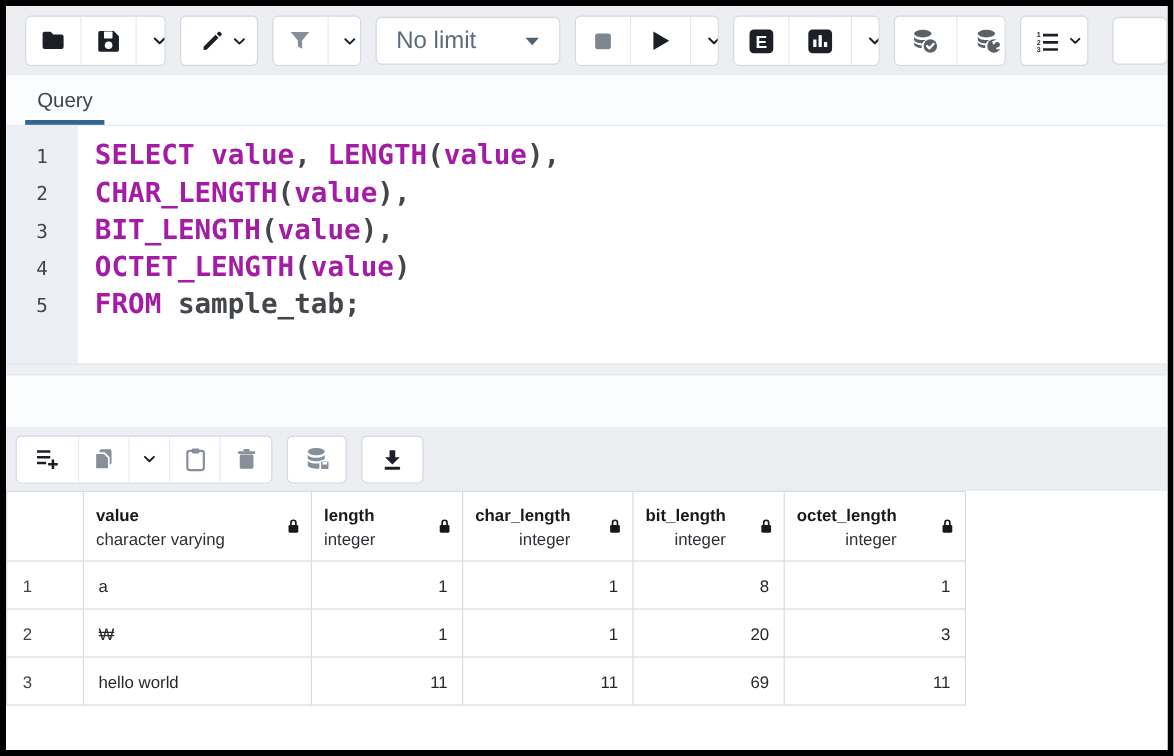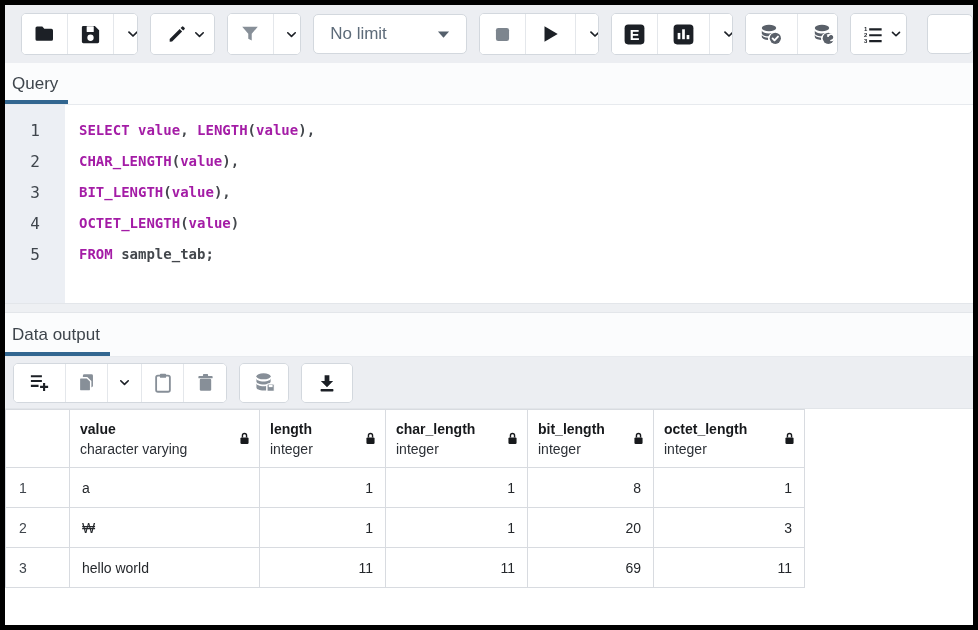--- a/index.html
+++ b/index.html
@@ -17,57 +17,57 @@
   .toolbar-data .btn { height:38px; min-width:42px; }
   .group { display:flex; border:1px solid #d3d8de; border-radius:5px; background:#fff; overflow:hidden; }
   .group .btn { border:none; border-radius:0; border-right:1px solid #e4e7eb; }
   .group .btn:last-child { border-right:none; }
   .ic-dark { color:#1c2026; }
   .ic-gray { color:#878f98; }
   .ic-mid  { color:#5a6069; }
   .btn svg { display:block; }
   .select { width:170px; height:40px; background:#fff; border:1px solid #d3d8de; border-radius:5px;
             display:flex; align-items:center; justify-content:space-between; padding:0 16px;
-            color:#5d6b79; font-size:17px; cursor:pointer; }
+            color:#5d6b79; font-size:20px; cursor:pointer; }
   .edge-sliver { width:14px; margin-left:8px; flex-shrink:0; }
 
   
-  .tabbar { background:#fbfcfd; display:flex; align-items:stretch; padding-left:1px; gap:28px;
+  .tabbar { background:#fbfcfd; display:flex; align-items:stretch; padding-left:20px; gap:28px;
             flex-shrink:0; border-bottom:1px solid #e7eaee; }
   .tabbar-query  { height:42px; }
   .tabbar-output { height:44px; }
   .tab { font-size:17px; color:#3e454c; display:flex; align-items:center; padding:0 6px;
          position:relative; cursor:pointer; white-space:nowrap; }
   .tab.active::after { content:""; position:absolute; left:-4px; right:-4px; bottom:0;
                        height:4px; background:#326690; }
 
   
   .editor { display:flex; height:198px; background:#fff; flex-shrink:0; }
   .gutter { width:60px; background:#eceff4; padding-top:10px; flex-shrink:0;
             font-family:"DejaVu Sans Mono", monospace; font-size:16px; color:#3f454c;
             text-align:center; line-height:31px; }
   .code { padding:10px 0 0 14px; font-family:"DejaVu Sans Mono", monospace;
-          font-size:14px; font-weight:bold; line-height:31px; white-space:pre; }
+          font-size:23px; font-weight:bold; line-height:31px; white-space:pre; }
   .code .kw { color:#a41ca6; }
   .code .pl { color:#43474c; }
   .splitter { height:10px; background:#eef0f3; border-top:1px solid #e3e6ea;
               border-bottom:1px solid #e3e6ea; flex-shrink:0; }
 
   
   .gridwrap { flex:1; background:#fff; overflow:hidden; }
   table.grid { border-collapse:collapse; table-layout:fixed; }
   .grid th, .grid td { border:1px solid #d8dbe0; font-size:14px; }
   .grid th { height:58px; background:#fff; text-align:left; padding:6px 8px 6px 10px;
              vertical-align:middle; cursor:pointer; }
   .grid td { height:40px; padding:0 12px; color:#25282c; cursor:pointer; }
   .grid td.num { text-align:right; }
   .grid td.rownum { color:#3f454c; padding-left:13px; }
   .hwrap { display:flex; align-items:center; justify-content:space-between; gap:6px; }
   .hname { font-weight:bold; color:#17191c; line-height:20px; }
-  .htype { font-weight:normal; color:#2c3036; line-height:20px; }
+  .htype { font-weight:normal; color:#2c3036; line-height:20px;text-align:right; }
   .corner { background:#fff; }
 </style>
 </head>
 <body>
 
 <div class="frame">
 
   <div class="toolbar toolbar-top">
     <div class="group">
       <div class="btn ic-dark">
@@ -209,21 +209,20 @@
         <div>3</div>
         <div>4</div>
         <div>5</div>
       </div>
     <div class="code" id="code"><div><span class="kw">SELECT</span><span class="pl"> </span><span class="kw">value</span><span class="pl">, </span><span class="kw">LENGTH</span><span class="pl">(</span><span class="kw">value</span><span class="pl">),</span></div><div><span class="kw">CHAR_LENGTH</span><span class="pl">(</span><span class="kw">value</span><span class="pl">),</span></div><div><span class="kw">BIT_LENGTH</span><span class="pl">(</span><span class="kw">value</span><span class="pl">),</span></div><div><span class="kw">OCTET_LENGTH</span><span class="pl">(</span><span class="kw">value</span><span class="pl">)</span></div><div><span class="kw">FROM</span><span class="pl"> sample_tab;</span></div></div>
   </div>
 
   <div class="splitter"></div>
 
   <div class="tabbar tabbar-output">
-    <div class="tab active">Data output</div>
   </div>
 
   <div class="toolbar toolbar-data">
     <div class="group">
       <div class="btn ic-dark" style="min-width:52px">
         <svg width="23" height="23" viewBox="0 0 24 24">
           <path stroke="currentColor" stroke-width="2.2" d="M3 5.5h11.5M3 10.5h11.5M3 15.5h8"></path>
           <path stroke="currentColor" stroke-width="2.2" d="M16.8 12.4v8.4M12.6 16.6h8.4"></path>
         </svg>
       </div>

